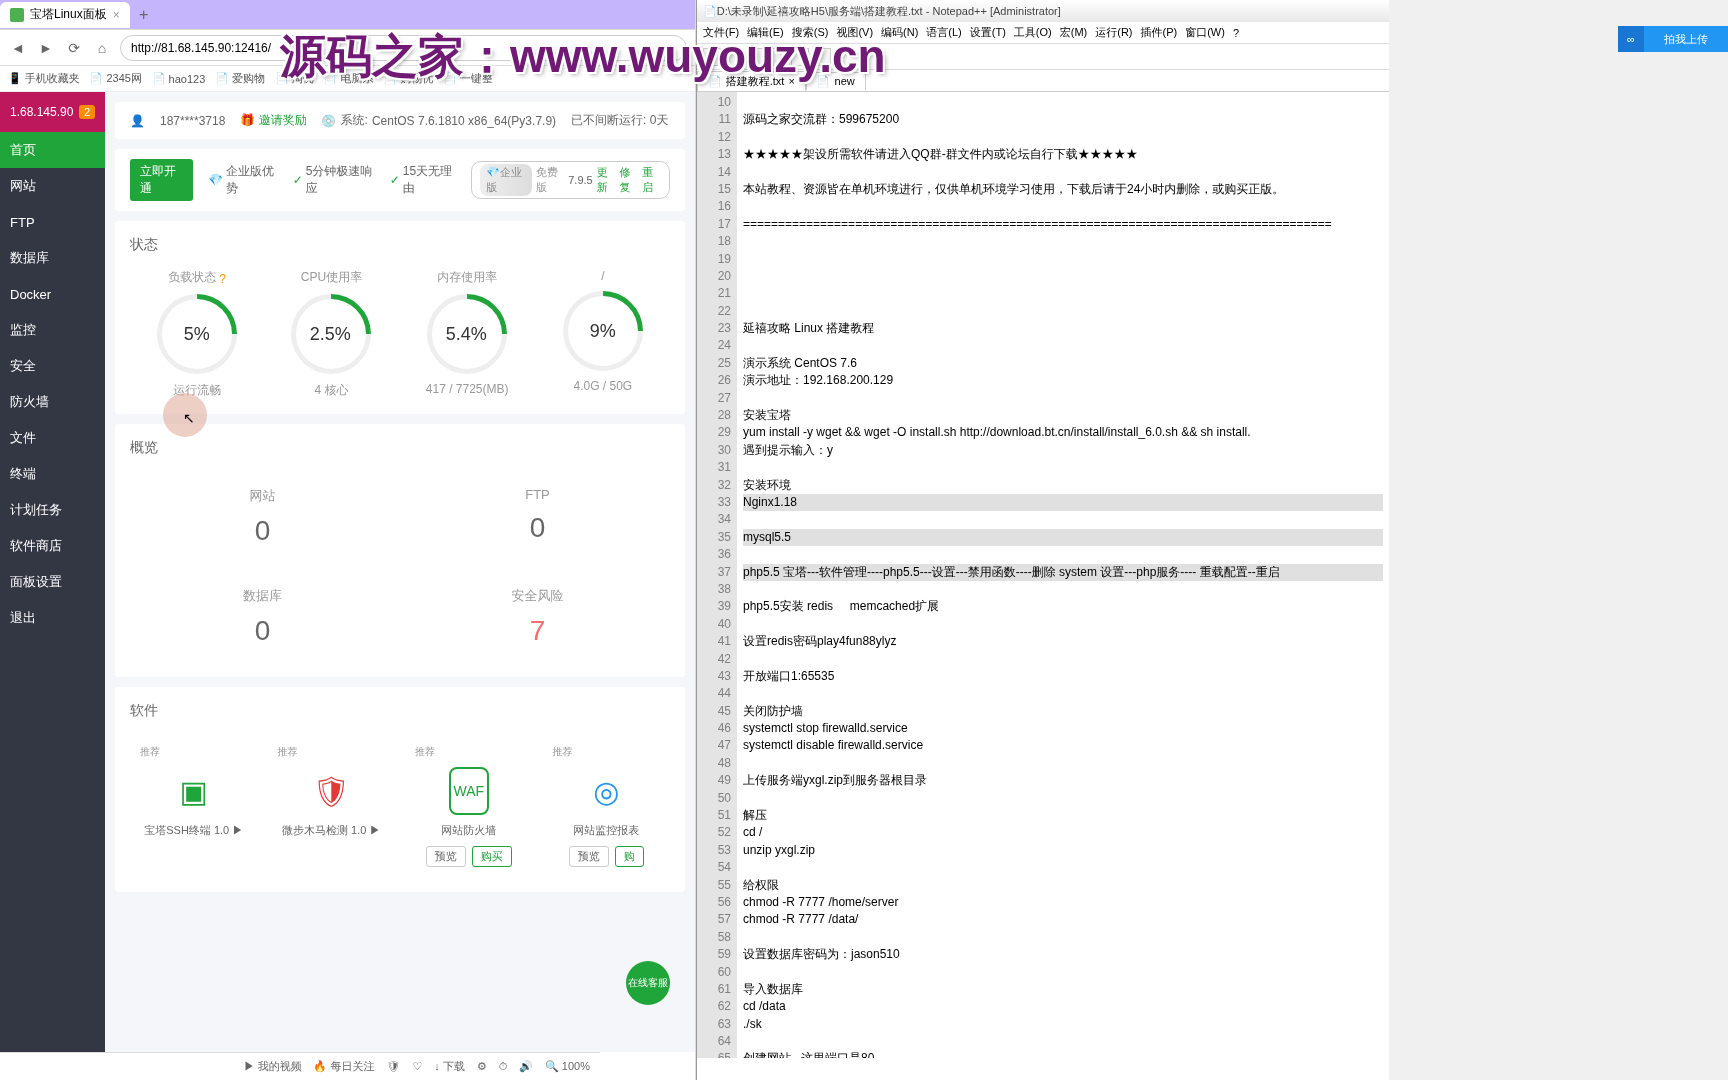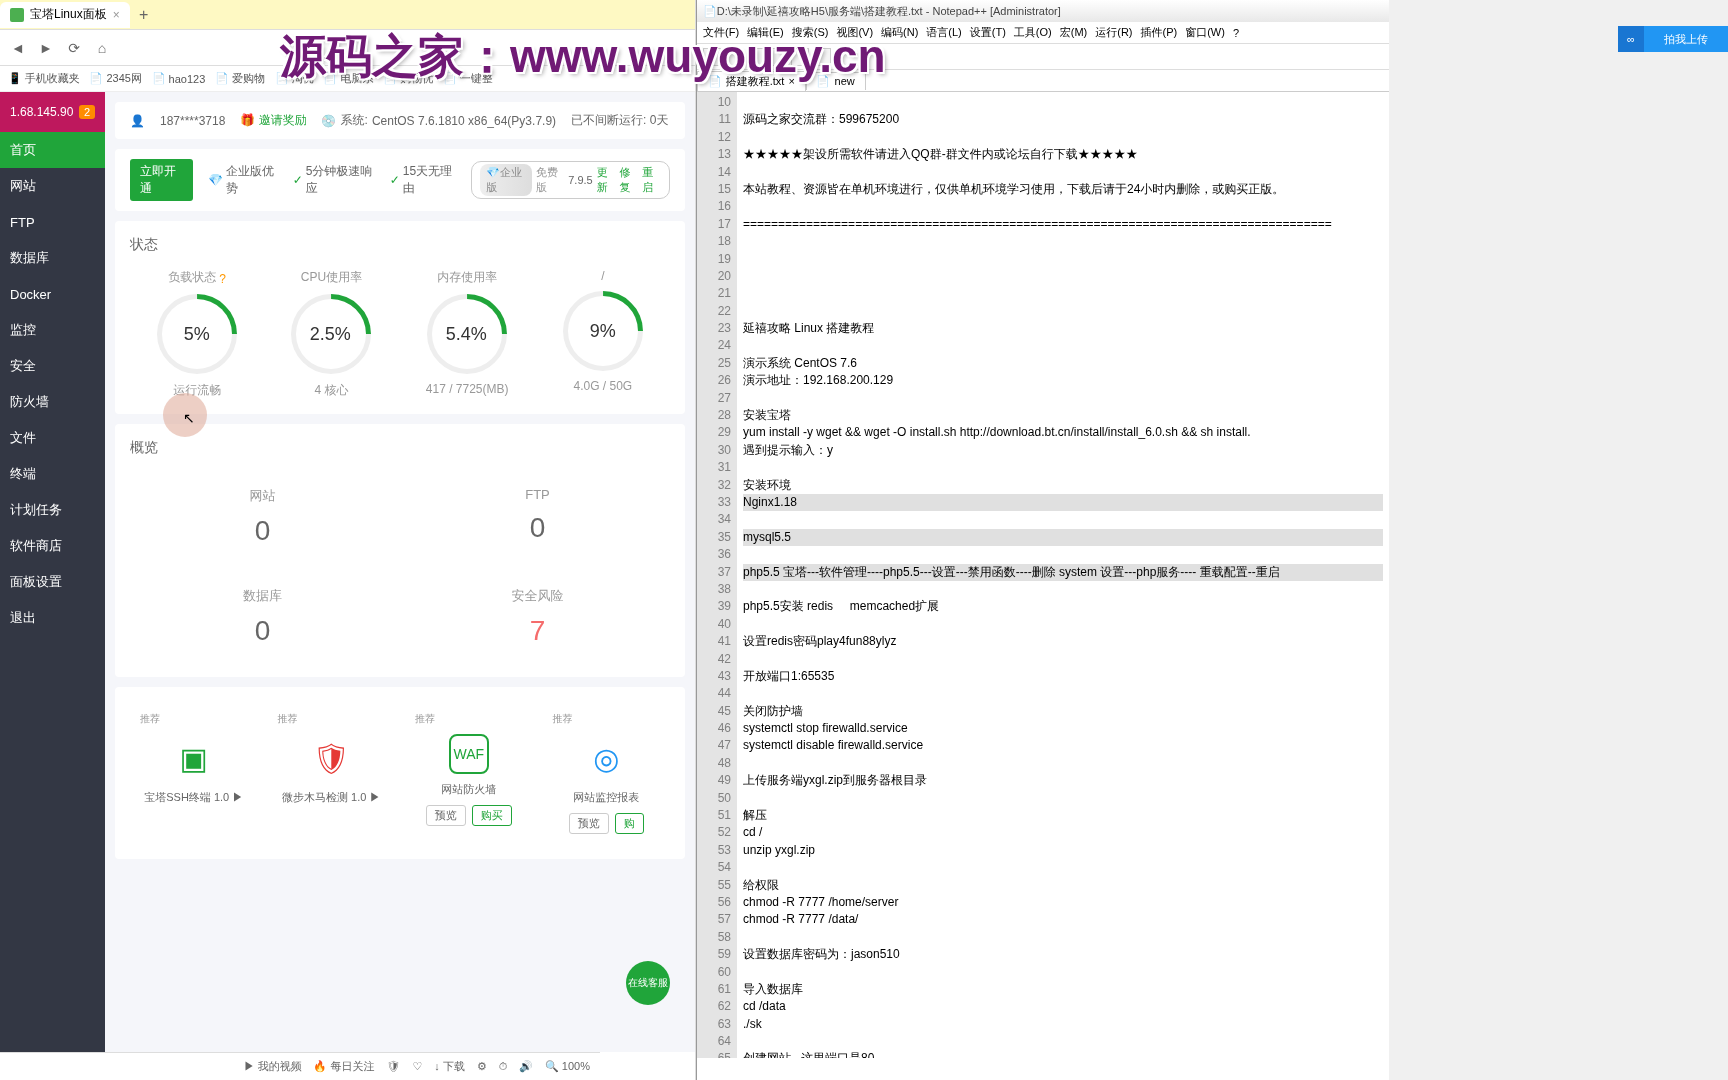--- a/index.html
+++ b/index.html
@@ -1,20 +1,20 @@
 <!DOCTYPE html>
 <html><head>
 <meta charset="utf-8">
 <style>
 * { margin: 0; padding: 0; box-sizing: border-box; font-family: "Microsoft YaHei", Arial, sans-serif; }
 body { width: 1728px; height: 1080px; overflow: hidden; position: relative; background: #f0f0f0; }
 
 
 .browser-window { position: absolute; left: 0; top: 0; width: 696px; height: 1080px; background: #fff; border-right: 1px solid #ddd; }
-.browser-tabs { height: 30px; background: #fef9c3; display: flex; align-items: center; border-bottom: 1px solid #ddd; }
+.browser-tabs { height: 30px; background: #c4b5fd; display: flex; align-items: center; border-bottom: 1px solid #ddd; }
 .tab { height: 26px; padding: 0 10px; background: #fff; border-radius: 6px 6px 0 0; display: flex; align-items: center; font-size: 12px; gap: 6px; }
 .tab-icon { width: 14px; height: 14px; background: #4caf50; border-radius: 2px; }
 .tab-close { color: #999; cursor: pointer; }
 .new-tab { width: 28px; text-align: center; color: #666; cursor: pointer; }
 .browser-addr { height: 36px; display: flex; align-items: center; padding: 0 8px; gap: 8px; border-bottom: 1px solid #ddd; }
 .nav-btn { width: 20px; height: 20px; display: flex; align-items: center; justify-content: center; color: #666; font-size: 14px; }
 .addr-bar { flex: 1; height: 26px; border: 1px solid #ccc; border-radius: 14px; padding: 0 10px; font-size: 12px; display: flex; align-items: center; gap: 4px; }
 .bookmarks { height: 26px; display: flex; align-items: center; padding: 0 8px; gap: 10px; font-size: 11px; border-bottom: 1px solid #eee; overflow: hidden; }
 .bookmark-item { display: flex; align-items: center; gap: 3px; white-space: nowrap; color: #555; }
 
@@ -102,20 +102,23 @@
       <span>宝塔Linux面板</span>
       <span class="tab-close">×</span>
     </div>
     <div class="new-tab">+</div>
   </div>
   <div class="browser-addr">
     <div class="nav-btn">◄</div>
     <div class="nav-btn">►</div>
     <div class="nav-btn">⟳</div>
     <div class="nav-btn">⌂</div>
+    <div class="addr-bar">
+      <span>http://81.68.145.90:12416/</span>
+    </div>
   </div>
   <div class="bookmarks">
     <span class="bookmark-item">📱 <span>手机收藏夹</span></span>
     <span class="bookmark-item">📄 <span>2345网</span></span>
     <span class="bookmark-item">📄 <span>hao123</span></span>
     <span class="bookmark-item">📄 <span>爱购物</span></span>
     <span class="bookmark-item">📄 <span>淘优</span></span>
     <span class="bookmark-item">📄 <span>电脑系</span></span>
     <span class="bookmark-item">📄 <span>购物优</span></span>
     <span class="bookmark-item">📄 <span>一键整</span></span>
@@ -226,34 +229,35 @@
             <div class="ov-value">0</div>
           </div>
           <div class="ov-item">
             <div class="ov-label">安全风险</div>
             <div class="ov-value red">7</div>
           </div>
         </div>
       </div>
 
       <div class="card">
+        <div class="card-title">软件</div>
         <div class="software-grid">
           <div class="soft-item">
             <div class="recommend">推荐</div>
             <div class="soft-icon" style="color:#20a53a">▣</div>
             <div class="soft-name"><span>宝塔SSH终端 1.0</span> ▶</div>
           </div>
           <div class="soft-item">
             <div class="recommend">推荐</div>
             <div class="soft-icon" style="color:#e53935">🛡</div>
             <div class="soft-name"><span>微步木马检测 1.0</span> ▶</div>
           </div>
           <div class="soft-item">
             <div class="recommend">推荐</div>
-            <div class="soft-icon" style="color:#20a53a;font-size:14px;border:2px solid #20a53a;border-radius:8px;width:40px;height:40px">WAF</div>
+            <div class="soft-icon" style="color:#20a53a;font-size:14px;border:2px solid #20a53a;border-radius:8px;width:40px;height:48px">WAF</div>
             <div class="soft-name">网站防火墙</div>
             <div class="soft-btns">
               <span class="soft-btn">预览</span>
               <span class="soft-btn green">购买</span>
             </div>
           </div>
           <div class="soft-item">
             <div class="recommend">推荐</div>
             <div class="soft-icon" style="color:#2196f3">◎</div>
             <div class="soft-name">网站监控报表</div>

